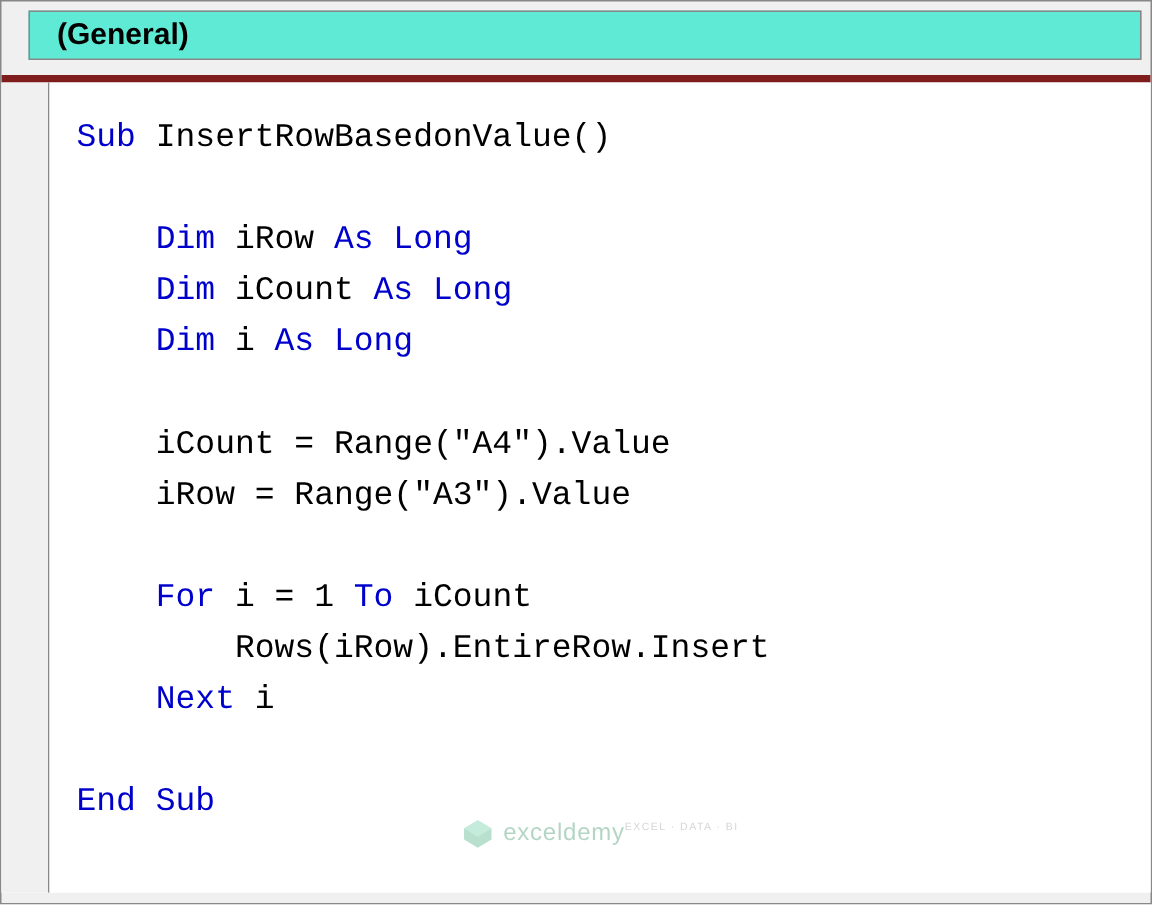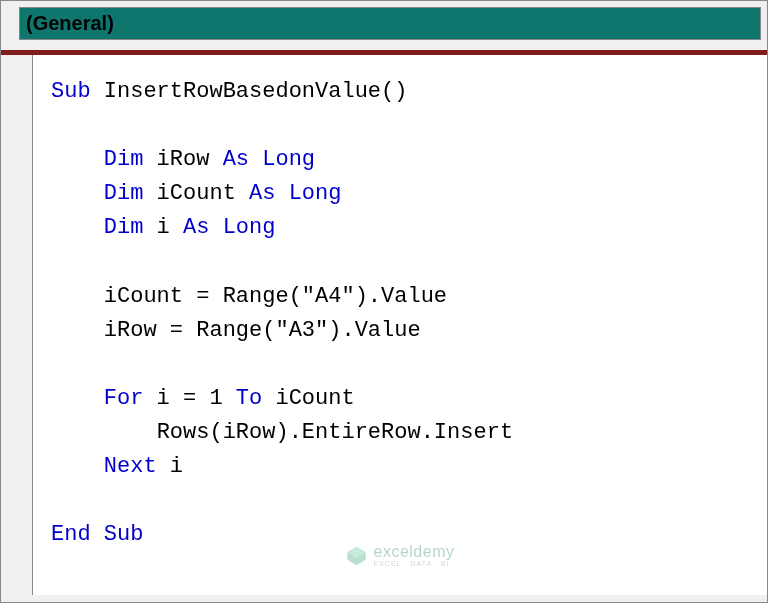--- a/index.html
+++ b/index.html
@@ -15,24 +15,24 @@
       overflow: hidden;
       position: relative;
     }
     .outer-frame {
       border: 1px solid #888;
       width: 100%;
       height: 100%;
       background: #f0f0f0;
     }
     .dropdown-bar {
-      background: #0f766e;
+      background: #5eead4;
       border: 1px solid #888;
       margin: 6px 6px 0 18px;
-      padding: 4px 6px;
+      padding: 4px 18px;
       font-family: Arial, sans-serif;
       font-size: 20px;
       font-weight: bold;
       color: #000;
     }
     .code-area-frame {
       border-top: 5px solid #7f1d1d;
       margin-top: 10px;
       background: #fff;
       height: calc(100% - 56px);
@@ -65,21 +65,21 @@
       align-items: center;
       gap: 6px;
       opacity: 0.35;
     }
     .watermark-icon {
       width: 22px;
       height: 22px;
     }
     .watermark-text {
       display: flex;
-      flex-direction: column;
+      flex-direction: row;
       line-height: 1;
     }
     .watermark-title {
       font-family: Arial, sans-serif;
       font-size: 16px;
       color: #2a8a5a;
       letter-spacing: 0.5px;
     }
     .watermark-sub {
       font-family: Arial, sans-serif;

